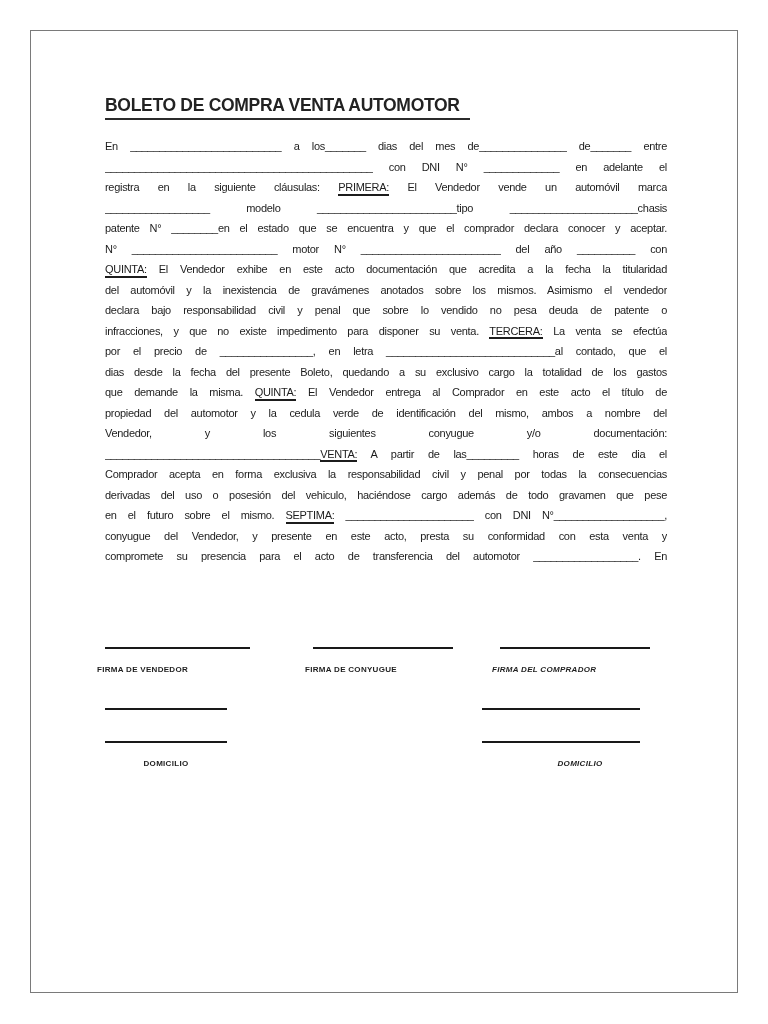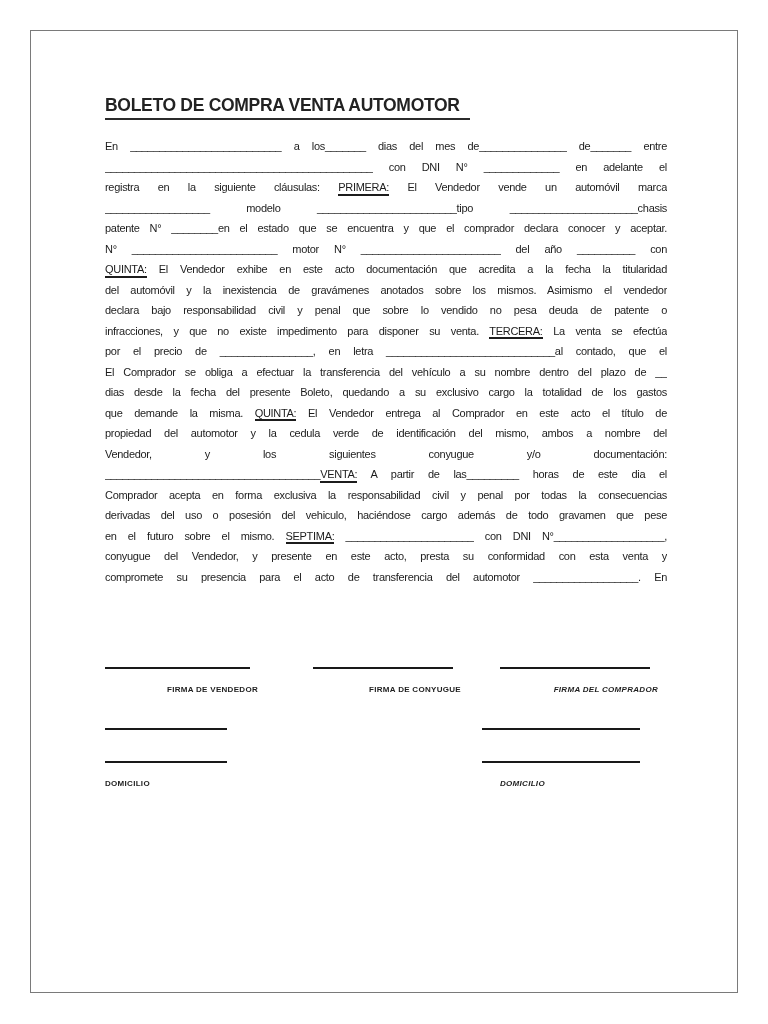--- a/index.html
+++ b/index.html
@@ -76,31 +76,32 @@
     position: absolute; left: 0; right: 0;
     height: 0;
     border-top: 2px solid #191919;
   }
   .sig-line  { top: 0; }
   .sig-label {
     position: absolute; top: 18px; left: -8px; right: -8px;
     font-size: 8px;
     font-weight: 700;
     letter-spacing: 0.3px;
-    text-align: right;
+    text-align: left;
     color: #1e1e1e;
     white-space: nowrap;
   }
   .sig-line2 { top: 61px; }
   .sig-line3 { top: 94px; }
   .dom-label {
     position: absolute; top: 112px; left: 0; right: 0;
     font-size: 8px;
     font-weight: 700;
     letter-spacing: 0.3px;
+    text-align: center;
     color: #1e1e1e;
     white-space: nowrap;
   }
   
   .sig-col-0 .sig-line2, .sig-col-0 .sig-line3 { right: 23px; }
   .sig-col-0 .dom-label { right: 23px; }
   .sig-col-2 .sig-line2, .sig-col-2 .sig-line3 { left: -18px; right: 10px; }
   .sig-col-2 .dom-label { left: 0px; right: -10px; }
 </style>
 </head>
@@ -117,21 +118,20 @@
         <div class="bline">______________________________________________ con DNI N° _____________ en adelante el</div>
         <div class="bline">registra en la siguiente cláusulas: <u>PRIMERA:</u> El Vendedor vende un automóvil marca</div>
         <div class="bline">__________________ modelo ________________________tipo ______________________chasis</div>
         <div class="bline">patente N° ________en el estado que se encuentra y que el comprador declara conocer y aceptar.</div>
         <div class="bline">N° _________________________ motor N° ________________________ del año __________ con</div>
         <div class="bline"><u>QUINTA:</u> El Vendedor exhibe en este acto documentación que acredita a la fecha la titularidad</div>
         <div class="bline">del automóvil y la inexistencia de gravámenes anotados sobre los mismos. Asimismo el vendedor</div>
         <div class="bline">declara bajo responsabilidad civil y penal que sobre lo vendido no pesa deuda de patente o</div>
         <div class="bline">infracciones, y que no existe impedimento para disponer su venta. <u>TERCERA:</u> La venta se efectúa</div>
         <div class="bline">por el precio de ________________, en letra _____________________________al contado, que el</div>
-        <div class="bline">El Comprador se obliga a efectuar la transferencia del vehículo a su nombre dentro del plazo de __</div>
         <div class="bline">dias desde la fecha del presente Boleto, quedando a su exclusivo cargo la totalidad de los gastos</div>
         <div class="bline">que demande la misma. <u>QUINTA:</u> El Vendedor entrega al Comprador en este acto el título de</div>
         <div class="bline">propiedad del automotor y la cedula verde de identificación del mismo, ambos a nombre del</div>
         <div class="bline">Vendedor, y los siguientes conyugue y/o documentación:</div>
         <div class="bline">_____________________________________<u>VENTA:</u> A partir de las_________ horas de este dia el</div>
         <div class="bline">Comprador acepta en forma exclusiva la responsabilidad civil y penal por todas la consecuencias</div>
         <div class="bline">derivadas del uso o posesión del vehiculo, haciéndose cargo además de todo gravamen que pese</div>
         <div class="bline">en el futuro sobre el mismo. <u>SEPTIMA:</u> ______________________ con DNI N°___________________,</div>
         <div class="bline">conyugue del Vendedor, y presente en este acto, presta su conformidad con esta venta y</div>
         <div class="bline">compromete su presencia para el acto de transferencia del automotor __________________. En</div>

